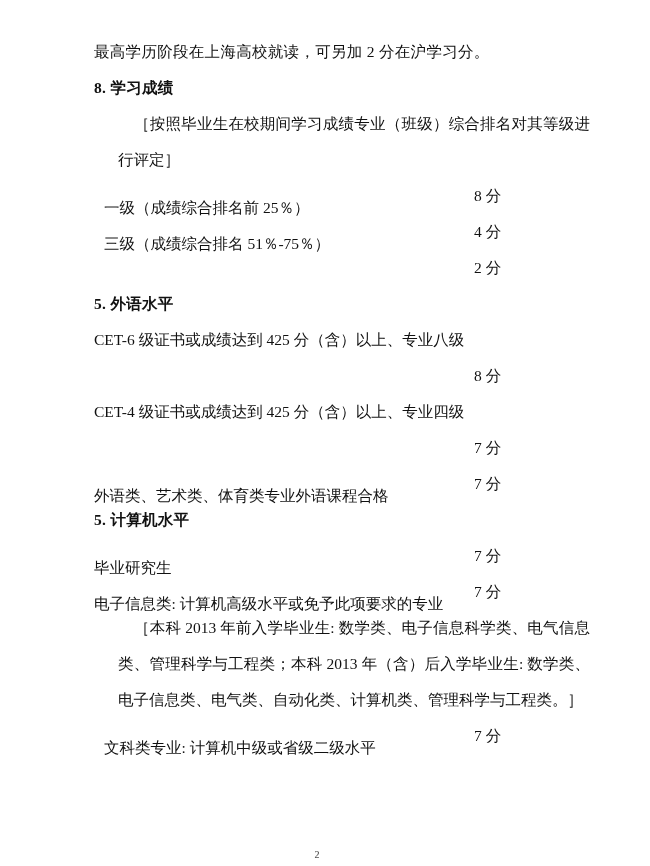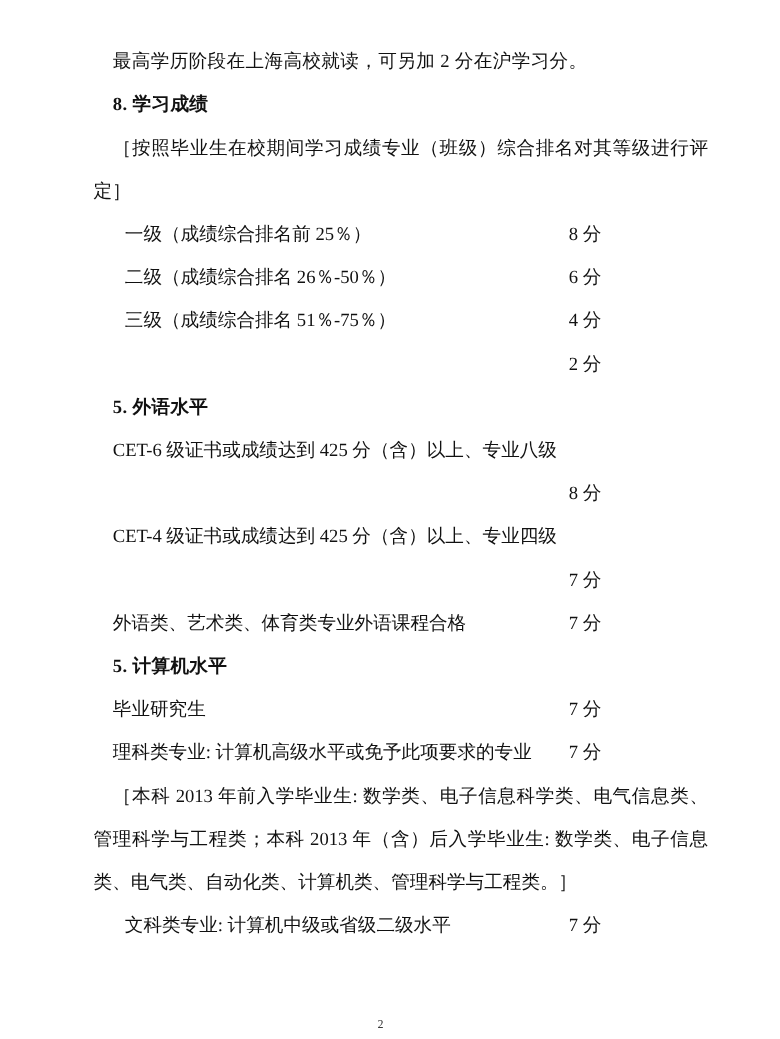--- a/index.html
+++ b/index.html
@@ -40,29 +40,30 @@
     font-weight: bold;
     padding-left: 16px;
     font-size: 15.5px;
   }
   .para-hang {
     padding-left: 0px;
     line-height: 36px;
     font-size: 15.5px;
     text-align: justify;
     text-indent: 16px;
+    margin-left: 40px;
   }
   .row {
     position: relative;
     height: 36px;
   }
   .row-text {
     position: absolute;
     left: 26px;
-    top: 0;
+    top: 12px;
     font-size: 15.5px;
     line-height: 36px;
   }
   .row-text.l16 { left: 16px; }
   .row-score {
     position: absolute;
     left: 396px;
     top: 0;
     font-size: 15.5px;
     line-height: 36px;
@@ -107,24 +108,20 @@
 
     <div class="line heading">8. 学习成绩</div>
 
     <div class="para-hang">［按照毕业生在校期间学习成绩专业（班级）综合排名对其等级进行评定］</div>
 
     <div class="row">
       <span class="row-text">一级（成绩综合排名前 25％）</span>
       <span class="row-score">8 分</span>
     </div>
 
-    <div class="row">
-      <span class="row-text">二级（成绩综合排名 26％-50％）</span>
-      <span class="row-score">6 分</span>
-    </div>
 
     <div class="row">
       <span class="row-text">三级（成绩综合排名 51％-75％）</span>
       <span class="row-score">4 分</span>
     </div>
 
     <div class="row">
       <span class="row-score">2 分</span>
     </div>
 
@@ -147,21 +144,21 @@
     </div>
 
     <div class="line heading">5. 计算机水平</div>
 
     <div class="row">
       <span class="row-text l16">毕业研究生</span>
       <span class="row-score">7 分</span>
     </div>
 
     <div class="row">
-      <span class="row-text l16">理科类专业: 计算机高级水平或免予此项要求的专业</span>
+      <span class="row-text l16">电子信息类: 计算机高级水平或免予此项要求的专业</span>
       <span class="row-score">7 分</span>
     </div>
 
     <div class="para-hang">［本科 2013 年前入学毕业生: 数学类、电子信息科学类、电气信息类、管理科学与工程类；本科 2013 年（含）后入学毕业生: 数学类、电子信息类、电气类、自动化类、计算机类、管理科学与工程类。］</div>
 
     <div class="row">
       <span class="row-text">文科类专业: 计算机中级或省级二级水平</span>
       <span class="row-score">7 分</span>
     </div>
 

